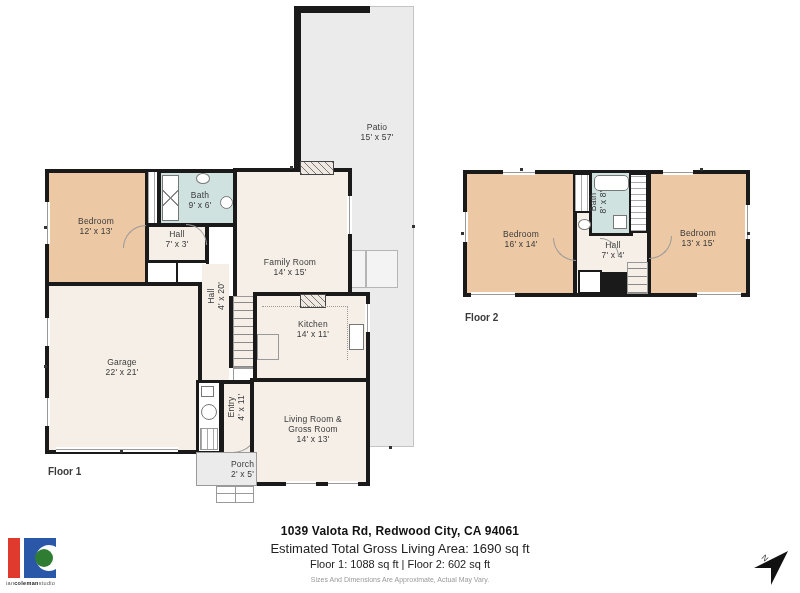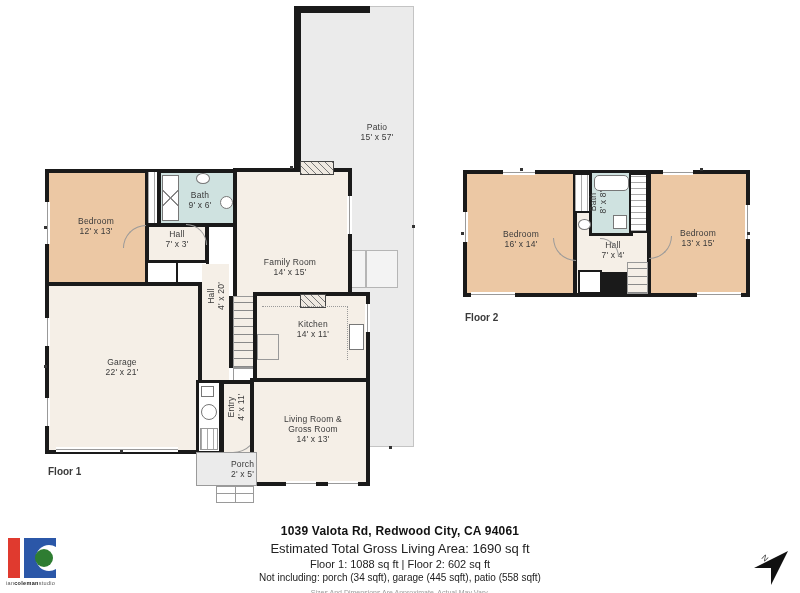--- a/index.html
+++ b/index.html
@@ -217,21 +217,20 @@
   <div class="tick" style="left:389px;top:446px;"></div>
   <div class="tick" style="left:520px;top:168px;"></div>
   <div class="tick" style="left:700px;top:168px;"></div>
   <div class="tick" style="left:461px;top:232px;"></div>
   <div class="tick" style="left:747px;top:232px;"></div>
 
   <div class="footer">
     <div class="addr">1039 Valota Rd, Redwood City, CA 94061</div>
     <div class="l2">Estimated Total Gross Living Area: 1690 sq ft</div>
     <div class="l3">Floor 1: 1088 sq ft | Floor 2: 602 sq ft</div>
-    <div class="l4">Not including: porch (34 sqft), garage (445 sqft), patio (558 sqft)</div>
     <div class="disc">Sizes And Dimensions Are Approximate, Actual May Vary.</div>
   </div>
 
   <div class="abs" style="left:8px;top:538px;width:50px;height:40px;">
     <div class="abs" style="left:0;top:0;width:12px;height:40px;background:var(--logo-red);"></div>
     <div class="abs" style="left:16px;top:0;width:32px;height:40px;background:var(--logo-blue);overflow:hidden;">
       <div class="abs circle" style="left:12px;top:7px;width:26px;height:26px;background:#fff;"></div>
       <div class="abs circle" style="left:11px;top:11px;width:18px;height:18px;background:var(--logo-green);"></div>
     </div>
   </div>

